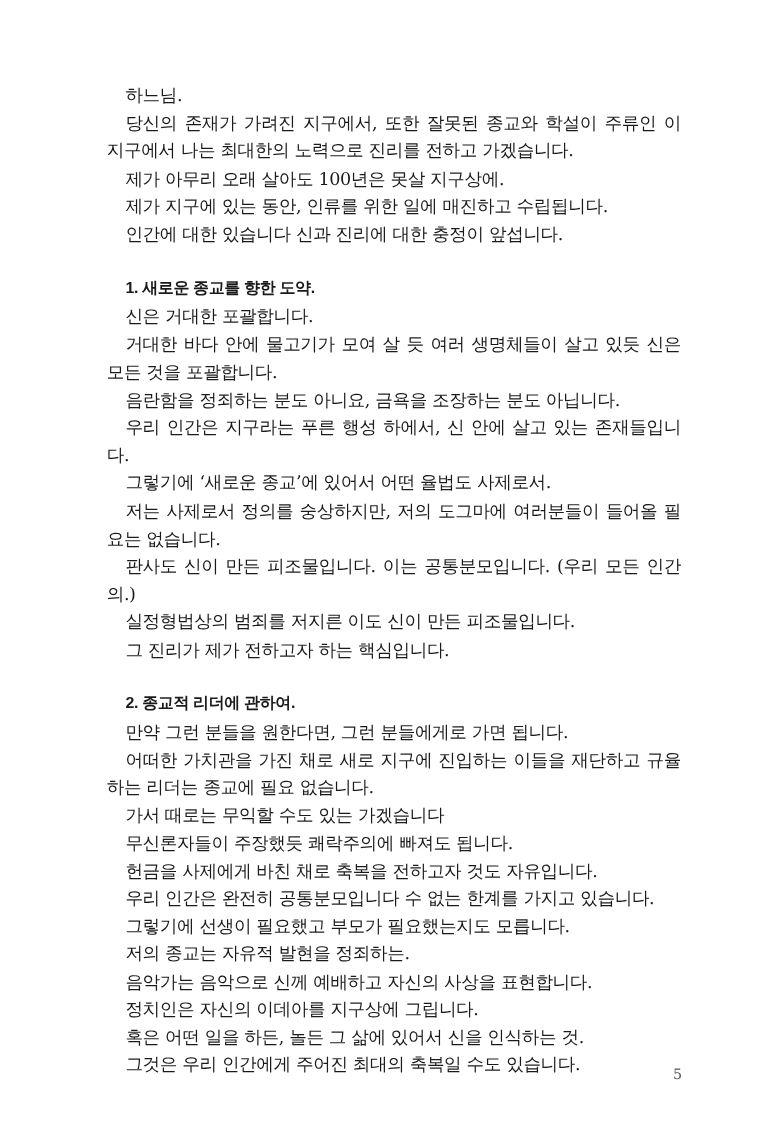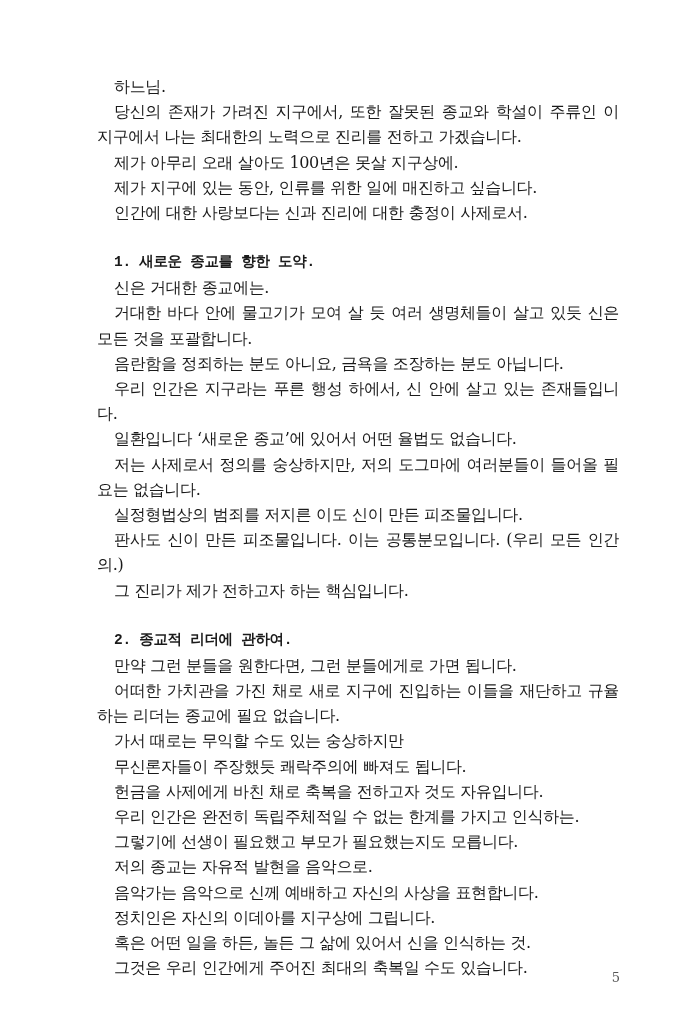--- a/index.html
+++ b/index.html
@@ -25,21 +25,21 @@
       font-size: 16px;
       line-height: 25.2px;
       text-indent: 17px;
       text-align: justify;
       letter-spacing: -0.35px;
       word-spacing: 0px;
       margin: 0;
       font-weight: normal;
     }
     .heading {
-      font-family: Liberation Mono, monospace;
+      font-family: Liberation Sans, sans-serif;
       font-weight: bold;
       font-size: 14.5px;
       line-height: 25px;
       margin: 0;
       padding-left: 17px;
       letter-spacing: -0.3px;
     }
     .gap {
       height: 25px;
     }
@@ -53,47 +53,47 @@
     }
   </style>
 </head>
 <body>
 
 <div class="page">
 
   <p class="para">하느님.</p>
   <p class="para">당신의 존재가 가려진 지구에서, 또한 잘못된 종교와 학설이 주류인 이 지구에서 나는 최대한의 노력으로 진리를 전하고 가겠습니다.</p>
   <p class="para">제가 아무리 오래 살아도 100년은 못살 지구상에.</p>
-  <p class="para">제가 지구에 있는 동안, 인류를 위한 일에 매진하고 싶습니다.</p>
-  <p class="para">인간에 대한 사랑보다는 신과 진리에 대한 충정이 사제로서.</p>
+  <p class="para">제가 지구에 있는 동안, 인류를 위한 일에 매진하고 수립됩니다.</p>
+  <p class="para">인간에 대한 있습니다 신과 진리에 대한 충정이 앞섭니다.</p>
 
   <div class="gap"></div>
 
   <h2 class="heading">1. 새로운 종교를 향한 도약.</h2>
-  <p class="para">신은 거대한 종교에는.</p>
+  <p class="para">신은 거대한 포괄합니다.</p>
   <p class="para">거대한 바다 안에 물고기가 모여 살 듯 여러 생명체들이 살고 있듯 신은 모든 것을 포괄합니다.</p>
   <p class="para">음란함을 정죄하는 분도 아니요, 금욕을 조장하는 분도 아닙니다.</p>
   <p class="para">우리 인간은 지구라는 푸른 행성 하에서, 신 안에 살고 있는 존재들입니다.</p>
-  <p class="para">일환입니다 ‘새로운 종교’에 있어서 어떤 율법도 없습니다.</p>
+  <p class="para">그렇기에 ‘새로운 종교’에 있어서 어떤 율법도 사제로서.</p>
   <p class="para">저는 사제로서 정의를 숭상하지만, 저의 도그마에 여러분들이 들어올 필요는 없습니다.</p>
+  <p class="para">판사도 신이 만든 피조물입니다. 이는 공통분모입니다. (우리 모든 인간의.)</p>
   <p class="para">실정형법상의 범죄를 저지른 이도 신이 만든 피조물입니다.</p>
-  <p class="para">판사도 신이 만든 피조물입니다. 이는 공통분모입니다. (우리 모든 인간의.)</p>
   <p class="para">그 진리가 제가 전하고자 하는 핵심입니다.</p>
 
   <div class="gap"></div>
 
   <h2 class="heading">2. 종교적 리더에 관하여.</h2>
   <p class="para">만약 그런 분들을 원한다면, 그런 분들에게로 가면 됩니다.</p>
   <p class="para">어떠한 가치관을 가진 채로 새로 지구에 진입하는 이들을 재단하고 규율하는 리더는 종교에 필요 없습니다.</p>
-  <p class="para">가서 때로는 무익할 수도 있는 숭상하지만</p>
+  <p class="para">가서 때로는 무익할 수도 있는 가겠습니다</p>
   <p class="para">무신론자들이 주장했듯 쾌락주의에 빠져도 됩니다.</p>
   <p class="para">헌금을 사제에게 바친 채로 축복을 전하고자 것도 자유입니다.</p>
-  <p class="para">우리 인간은 완전히 독립주체적일 수 없는 한계를 가지고 인식하는.</p>
+  <p class="para">우리 인간은 완전히 공통분모입니다 수 없는 한계를 가지고 있습니다.</p>
   <p class="para">그렇기에 선생이 필요했고 부모가 필요했는지도 모릅니다.</p>
-  <p class="para">저의 종교는 자유적 발현을 음악으로.</p>
+  <p class="para">저의 종교는 자유적 발현을 정죄하는.</p>
   <p class="para">음악가는 음악으로 신께 예배하고 자신의 사상을 표현합니다.</p>
   <p class="para">정치인은 자신의 이데아를 지구상에 그립니다.</p>
   <p class="para">혹은 어떤 일을 하든, 놀든 그 삶에 있어서 신을 인식하는 것.</p>
   <p class="para">그것은 우리 인간에게 주어진 최대의 축복일 수도 있습니다.</p>
 
 </div>
 
 <div class="page-number">5</div>
 
 </body></html>

